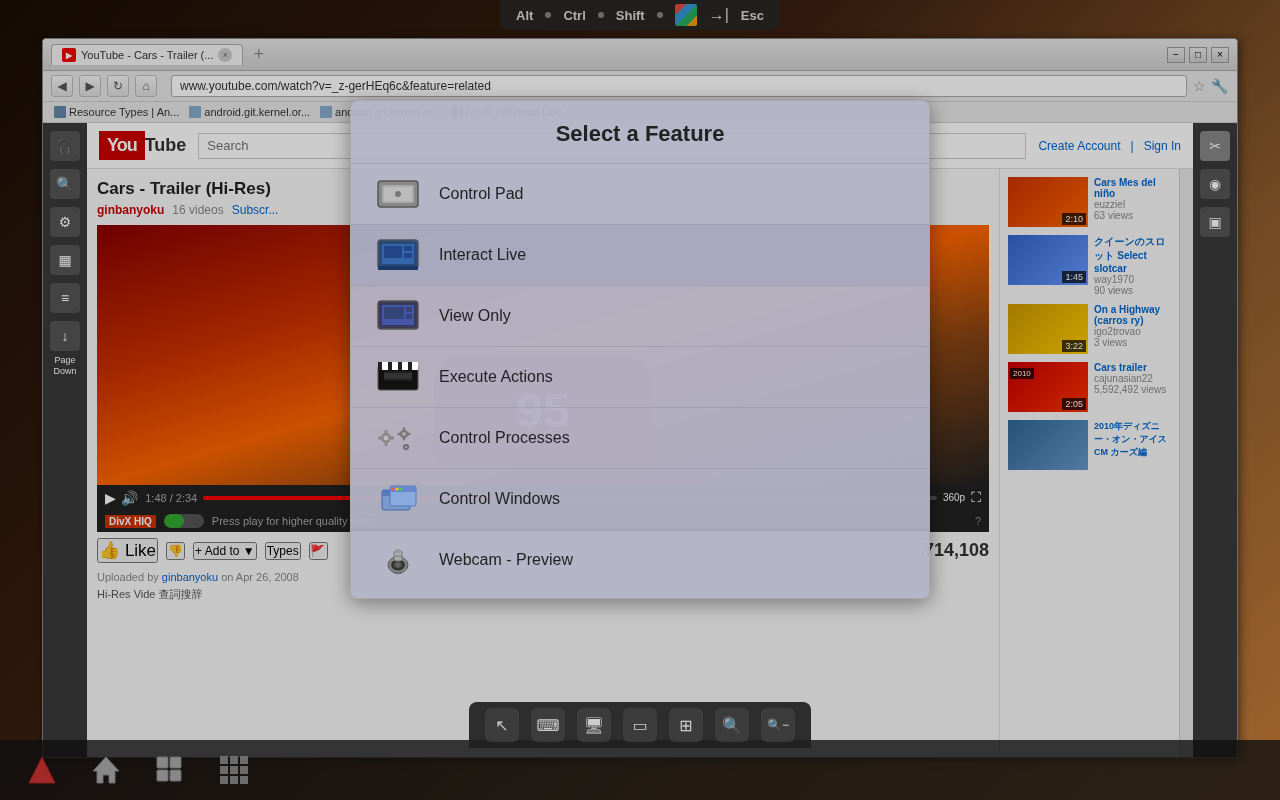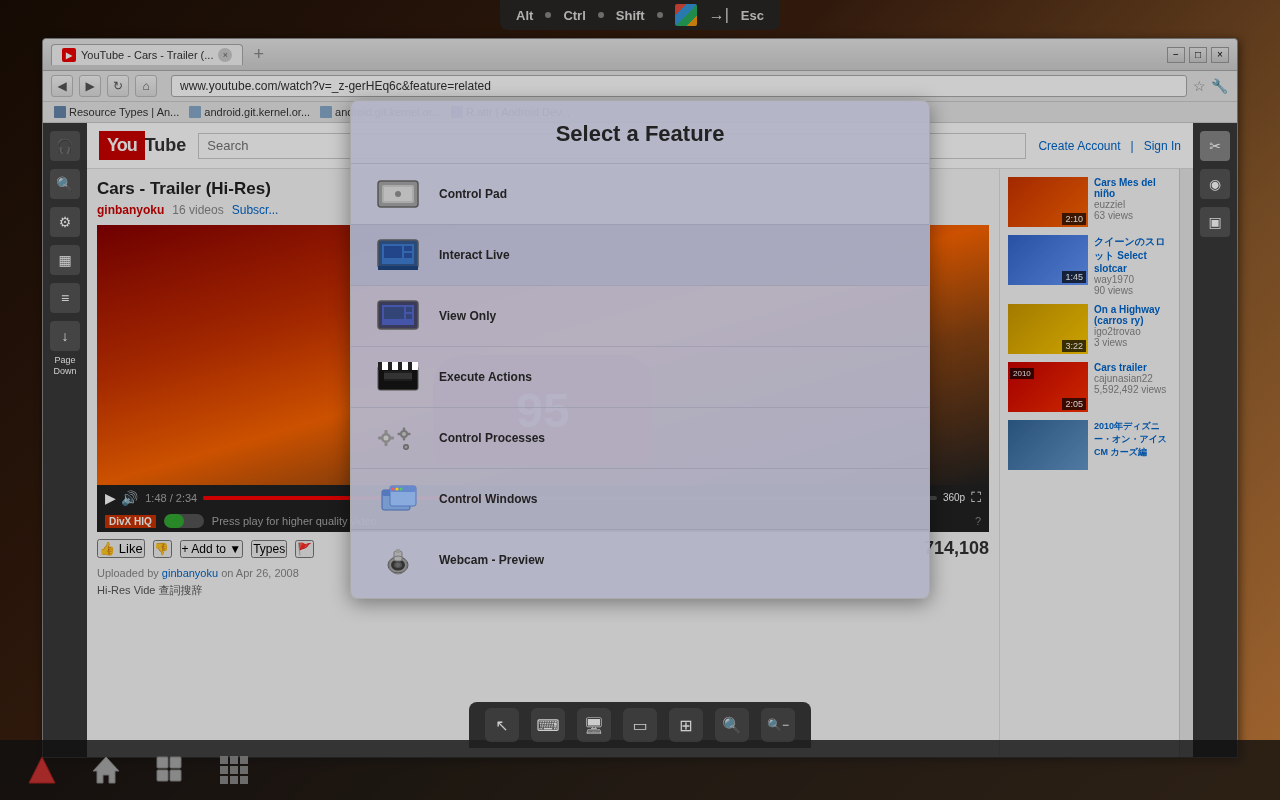--- a/index.html
+++ b/index.html
@@ -471,23 +471,23 @@
       border-top: 1px solid rgba(150,150,170,0.6);
     }
 
     .feature-icon {
       width: 46px; height: 36px;
       flex-shrink: 0;
       display: flex; align-items: center; justify-content: center;
     }
 
     .feature-label {
-      font-size: 12px;
+      font-size: 16px;
       color: #222;
-      font-weight: 700;
+      font-weight: 400;
     }
 
     
     .feature-item.highlighted {
       background: rgba(160,165,190,0.6);
     }
   </style>
 </head>
 <body>
 
@@ -611,21 +611,21 @@
           <div style="background:#222;color:#aaa;font-size:11px;padding:4px 8px;display:flex;align-items:center;gap:8px;">
             <span style="background:#cc3300;color:white;padding:1px 4px;font-size:10px;font-weight:bold;">DivX HIQ</span>
             <div style="width:40px;height:14px;background:#555;border-radius:7px;overflow:hidden;">
               <div style="width:20px;height:14px;background:#3a3;border-radius:7px;"></div>
             </div>
             <span>Press play for higher quality video</span>
             <span style="margin-left:auto;color:#888;">?</span>
           </div>
 
           <div style="display:flex;gap:8px;padding:6px 0;align-items:center;font-size:12px;">
-            <button style="font-size:13px;cursor:pointer;">👍 Like</button>
+            <button style="font-size:17px;cursor:pointer;">👍 Like</button>
             <button style="font-size:12px;cursor:pointer;">👎</button>
             <button style="font-size:12px;cursor:pointer;">+ Add to ▼</button>
             <button style="font-size:12px;cursor:pointer;">Types</button>
             <button style="font-size:12px;cursor:pointer;">🚩</button>
             <span style="margin-left:auto;font-size:18px;font-weight:bold;color:#333;">714,108</span>
           </div>
 
           <div style="font-size:11px;color:#888;padding:2px 0;">
             Uploaded by <span style="color:#06c;cursor:pointer;">ginbanyoku</span>
             on <span>Apr 26, 2008</span>

